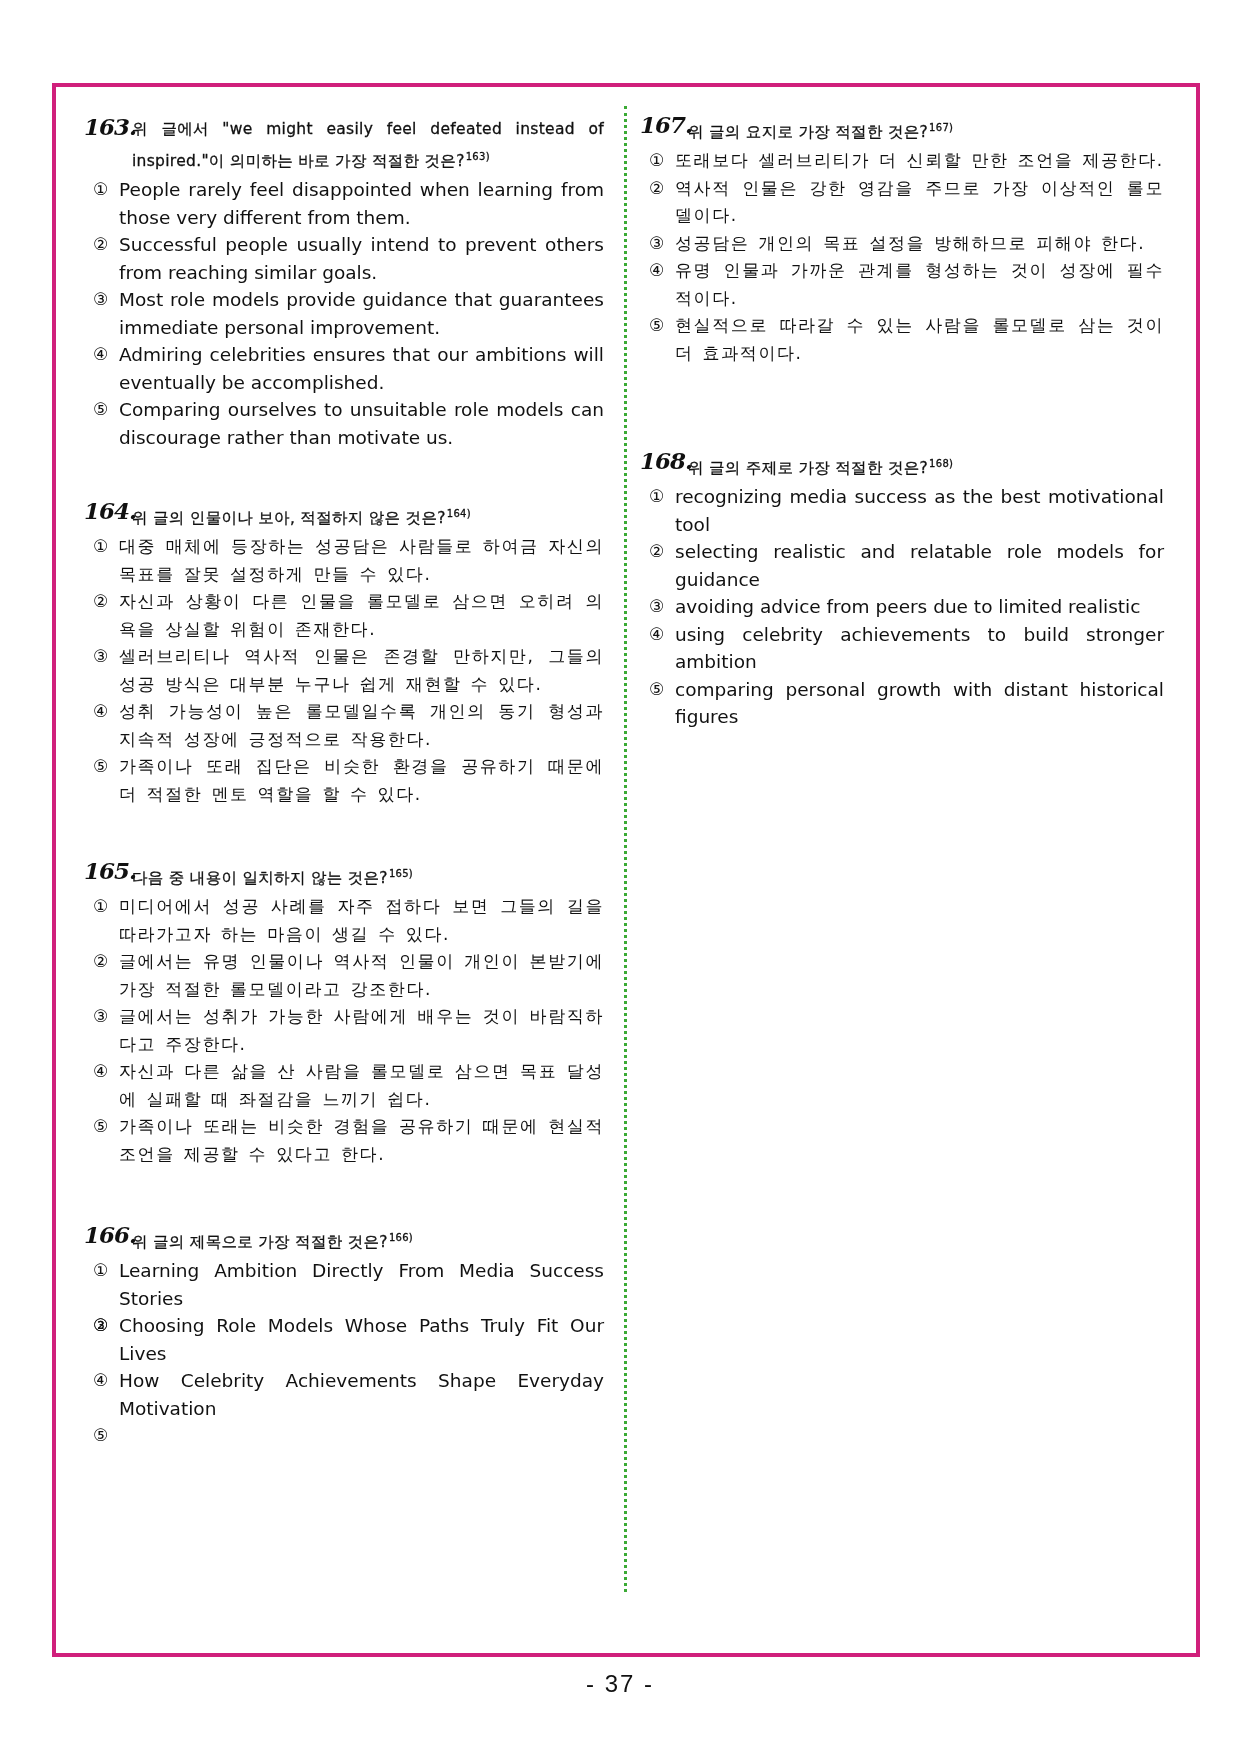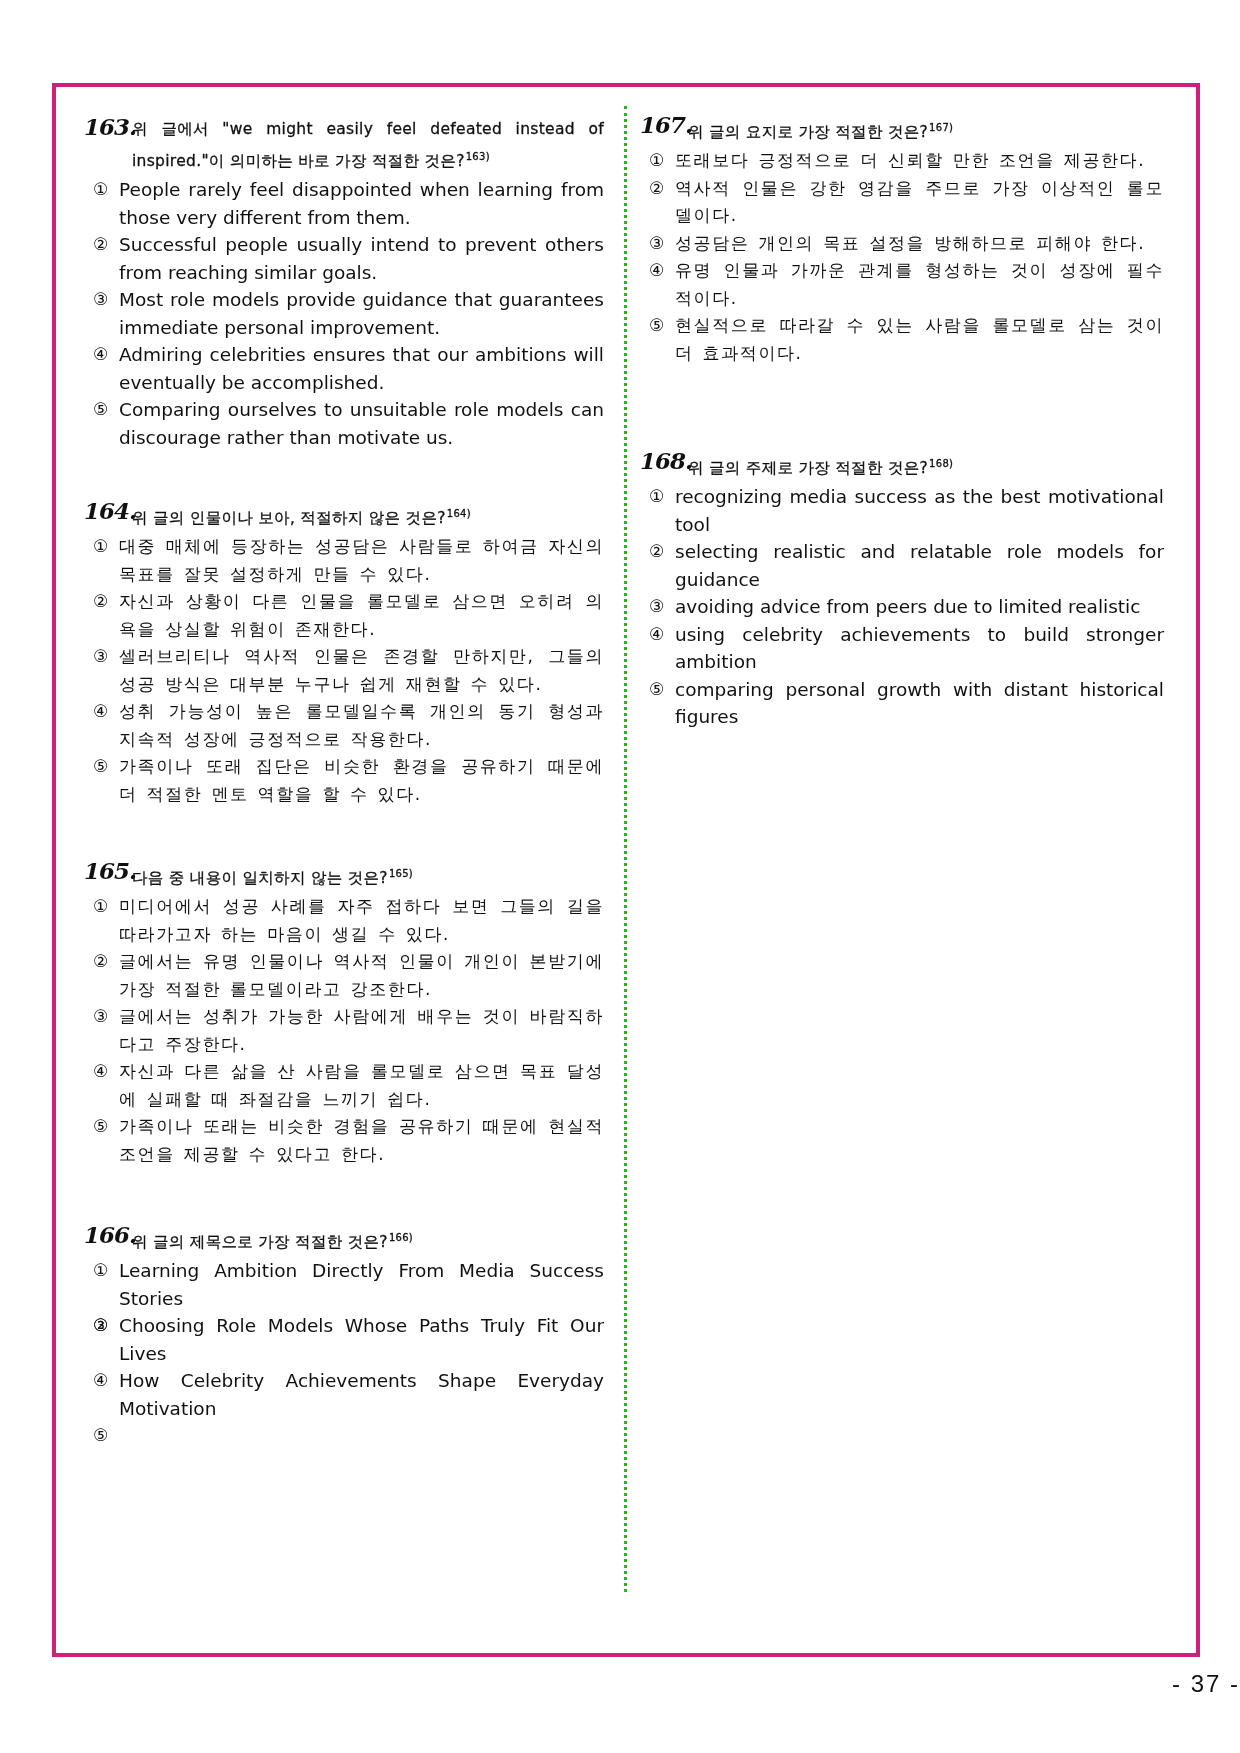--- a/index.html
+++ b/index.html
@@ -17,21 +17,21 @@
   .q-head .q-num { position: absolute; left: 0; top: -3px; font-family: "DejaVu Serif", "Liberation Serif", serif;
                    font-style: italic; font-weight: bold; font-size: 23px; letter-spacing: -1px; }
   .q-head .q-prompt { font-weight: normal; -webkit-text-stroke: 0.3px #111; }
   .q-head sup { font-size: 10px; font-weight: normal; vertical-align: 6px; margin-left: 1px; }
   .q-head.wrapped .q-prompt { display: block; text-align: justify; text-align-last: left; }
   .choices { list-style: none; margin: 1px 0 0 0; padding: 0; }
   .choice { position: relative; padding-left: 35px; font-size: 18.5px; line-height: 27.5px;
             text-align: justify; text-align-last: left; padding-right: 0; }
   .choice.ko { font-size: 17px; letter-spacing: 1.6px; word-spacing: 2px; }
   .choice .marker { position: absolute; left: 9px; top: 0; font-size: 17px; }
-  .page-num { position: absolute; left: 0; width: 1240px; top: 1670px; text-align: right;
+  .page-num { position: absolute; left: 0; width: 1240px; top: 1670px; text-align: center;
               font-family: "Liberation Sans", sans-serif; font-size: 24px; letter-spacing: 2px; }
 </style>
 </head>
 <body>
 
 <div class="frame"></div>
 <div class="divider"></div>
 
 <section class="question q-left" style="top:116px;">
   <div class="q-head wrapped">
@@ -88,21 +88,21 @@
     <li class="choice"><span class="marker">⑤</span></li>
   </ul>
 </section>
 
 <section class="question q-right" style="top:114px;">
   <div class="q-head">
     <span class="q-num">167.</span>
     <span class="q-prompt"><span>위 글의 요지로 가장 적절한 것은?</span><sup>167)</sup></span>
   </div>
   <ul class="choices">
-    <li class="choice ko"><span class="marker">①</span><span>또래보다 긍정적으로 더 신뢰할 만한 조언을 제공한다.</span></li>
+    <li class="choice ko"><span class="marker">①</span><span>또래보다 셀러브리티가 더 신뢰할 만한 조언을 제공한다.</span></li>
     <li class="choice ko"><span class="marker">②</span><span>역사적 인물은 강한 영감을 주므로 가장 이상적인 롤모델이다.</span></li>
     <li class="choice ko"><span class="marker">③</span><span>성공담은 개인의 목표 설정을 방해하므로 피해야 한다.</span></li>
     <li class="choice ko"><span class="marker">④</span><span>유명 인물과 가까운 관계를 형성하는 것이 성장에 필수적이다.</span></li>
     <li class="choice ko"><span class="marker">⑤</span><span>현실적으로 따라갈 수 있는 사람을 롤모델로 삼는 것이 더 효과적이다.</span></li>
   </ul>
 </section>
 
 <section class="question q-right" style="top:450px;">
   <div class="q-head">
     <span class="q-num">168.</span>

